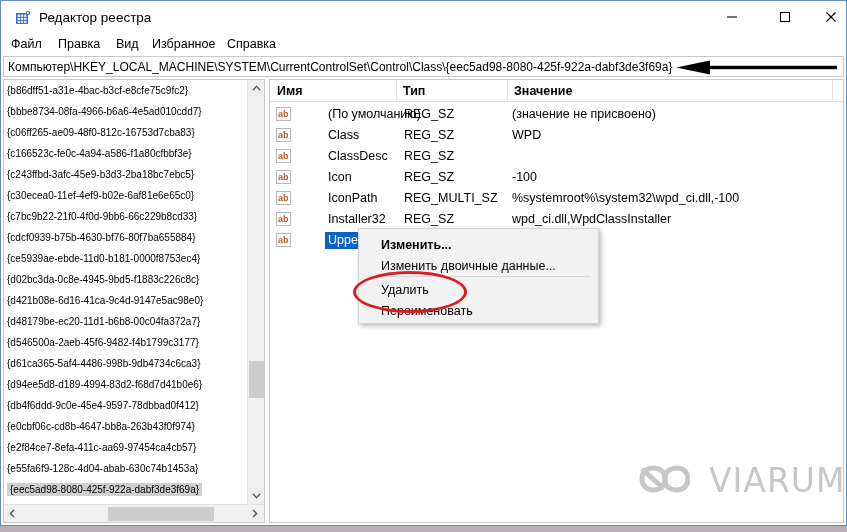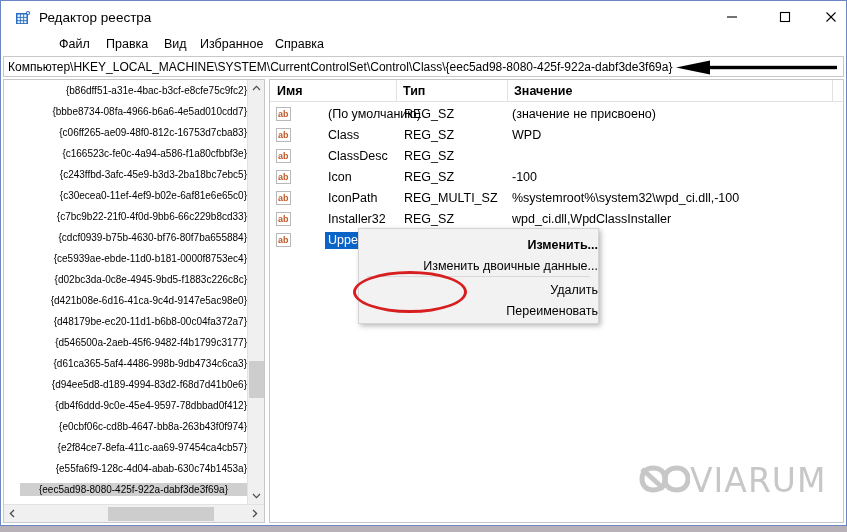--- a/index.html
+++ b/index.html
@@ -13,21 +13,20 @@
   #desktop{
     position:absolute;left:0;top:0;width:847px;height:532px;
     background:linear-gradient(180deg,#2c3b5a 0%,#415a7d 40%,#7d8aa5 75%,#b9b2b8 100%);
   }
   #window{
     position:absolute;left:0;top:0;width:847px;height:526px;
     background:#ffffff;
     border:1px solid #6b86c4;
     box-sizing:border-box;
     overflow:hidden;
-    text-align:right;
   }
   
   #titlebar{
     position:absolute;left:0;top:0;width:845px;height:33px;
     background:#ffffff;
   }
   #title-icon{
     position:absolute;left:14px;top:9px;width:16px;height:16px;
   }
   #title-text{
@@ -45,21 +44,21 @@
   #btn-max{left:761px;}
   #btn-close{left:814px;width:31px;}
   
   #menubar{
     position:absolute;left:0;top:33px;width:845px;height:21px;
     background:#ffffff;
   }
   .menu-item{
     position:absolute;top:2px;
     font-size:12.5px;color:#000;line-height:17px;
-    padding:0 2px;white-space:nowrap;margin-left:48px;
+    padding:0 2px;white-space:nowrap;
   }
   
   #addressbar{
     position:absolute;left:2px;top:55px;width:841px;height:21px;
     border:1px solid #c8c8c8;
     background:#ffffff;
     box-sizing:border-box;
     overflow:hidden;
     padding-left:48px;
   }
@@ -165,21 +164,21 @@
   }
   
   #red-ellipse{
     position:absolute;left:352px;top:270px;width:114px;height:42px;
     border:3.5px solid #d81f1f;border-radius:50%;
     box-sizing:border-box;pointer-events:none;
   }
   
   #watermark{
     position:absolute;left:637px;top:460px;
-    display:flex;align-items:center;gap:0;
+    display:flex;align-items:center;gap:19px;
     opacity:.55;
   }
   #wm-text{
     font-size:33px;letter-spacing:1px;color:#9a9a9a;
     font-family:"DejaVu Sans",sans-serif;font-weight:400;
   }
 </style>
 </head>
 <body>
 
@@ -256,21 +255,21 @@
         <div class="tree-row"><span>{d02bc3da-0c8e-4945-9bd5-f1883c226c8c}</span></div>
         <div class="tree-row"><span>{d421b08e-6d16-41ca-9c4d-9147e5ac98e0}</span></div>
         <div class="tree-row"><span>{d48179be-ec20-11d1-b6b8-00c04fa372a7}</span></div>
         <div class="tree-row"><span>{d546500a-2aeb-45f6-9482-f4b1799c3177}</span></div>
         <div class="tree-row"><span>{d61ca365-5af4-4486-998b-9db4734c6ca3}</span></div>
         <div class="tree-row"><span>{d94ee5d8-d189-4994-83d2-f68d7d41b0e6}</span></div>
         <div class="tree-row"><span>{db4f6ddd-9c0e-45e4-9597-78dbbad0f412}</span></div>
         <div class="tree-row"><span>{e0cbf06c-cd8b-4647-bb8a-263b43f0f974}</span></div>
         <div class="tree-row"><span>{e2f84ce7-8efa-411c-aa69-97454ca4cb57}</span></div>
         <div class="tree-row"><span>{e55fa6f9-128c-4d04-abab-630c74b1453a}</span></div>
-        <div class="tree-row"><span style="background: rgb(207, 207, 207); padding: 1px 19px;">{eec5ad98-8080-425f-922a-dabf3de3f69a}</span></div>
+        <div class="tree-row"><span style="background: rgb(207, 207, 207); padding: 1px 3px;">{eec5ad98-8080-425f-922a-dabf3de3f69a}</span></div>
         <div class="tree-row folder"><span>Properties</span></div>
       </div>
 
     <div id="left-vsb">
       <div class="sb-arrow" style="top:0">
         <svg width="9" height="9" viewBox="0 0 9 9">
           <polyline points="1,6 4.5,2.4 8,6" fill="none" stroke="#4c4c4c" stroke-width="1.2"></polyline>
         </svg>
       </div>
       <div id="left-vsb-thumb"></div>

